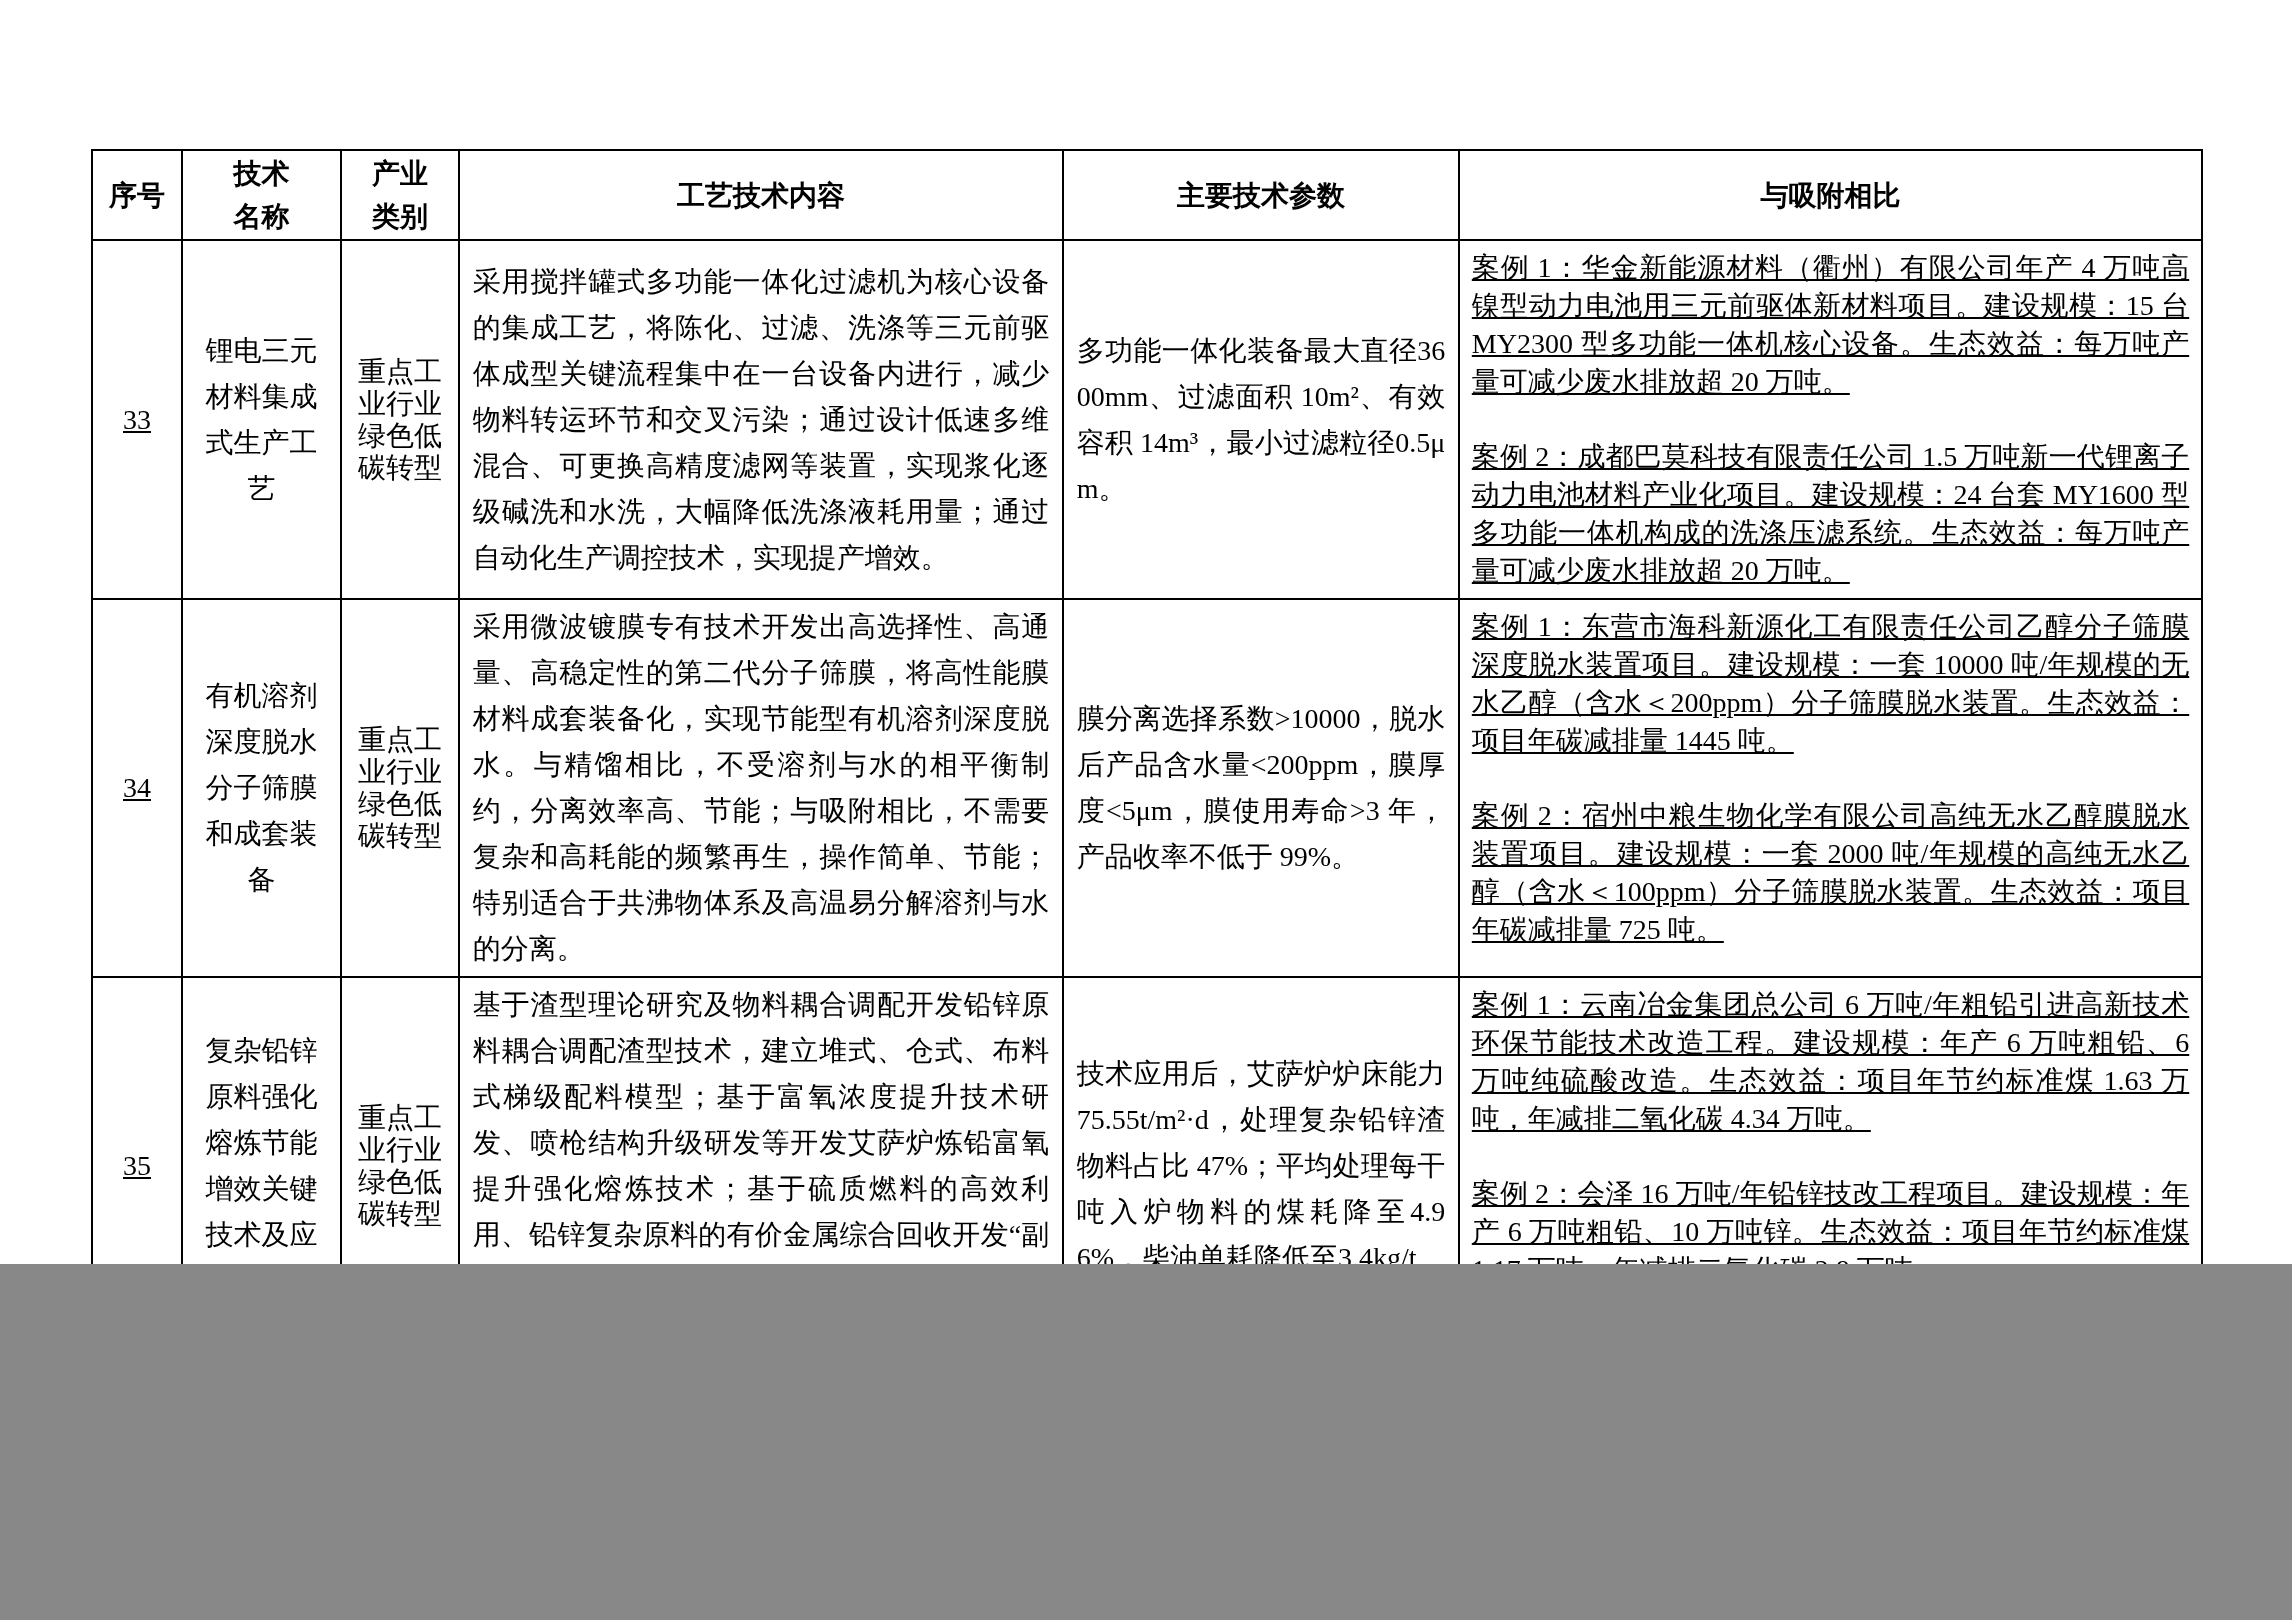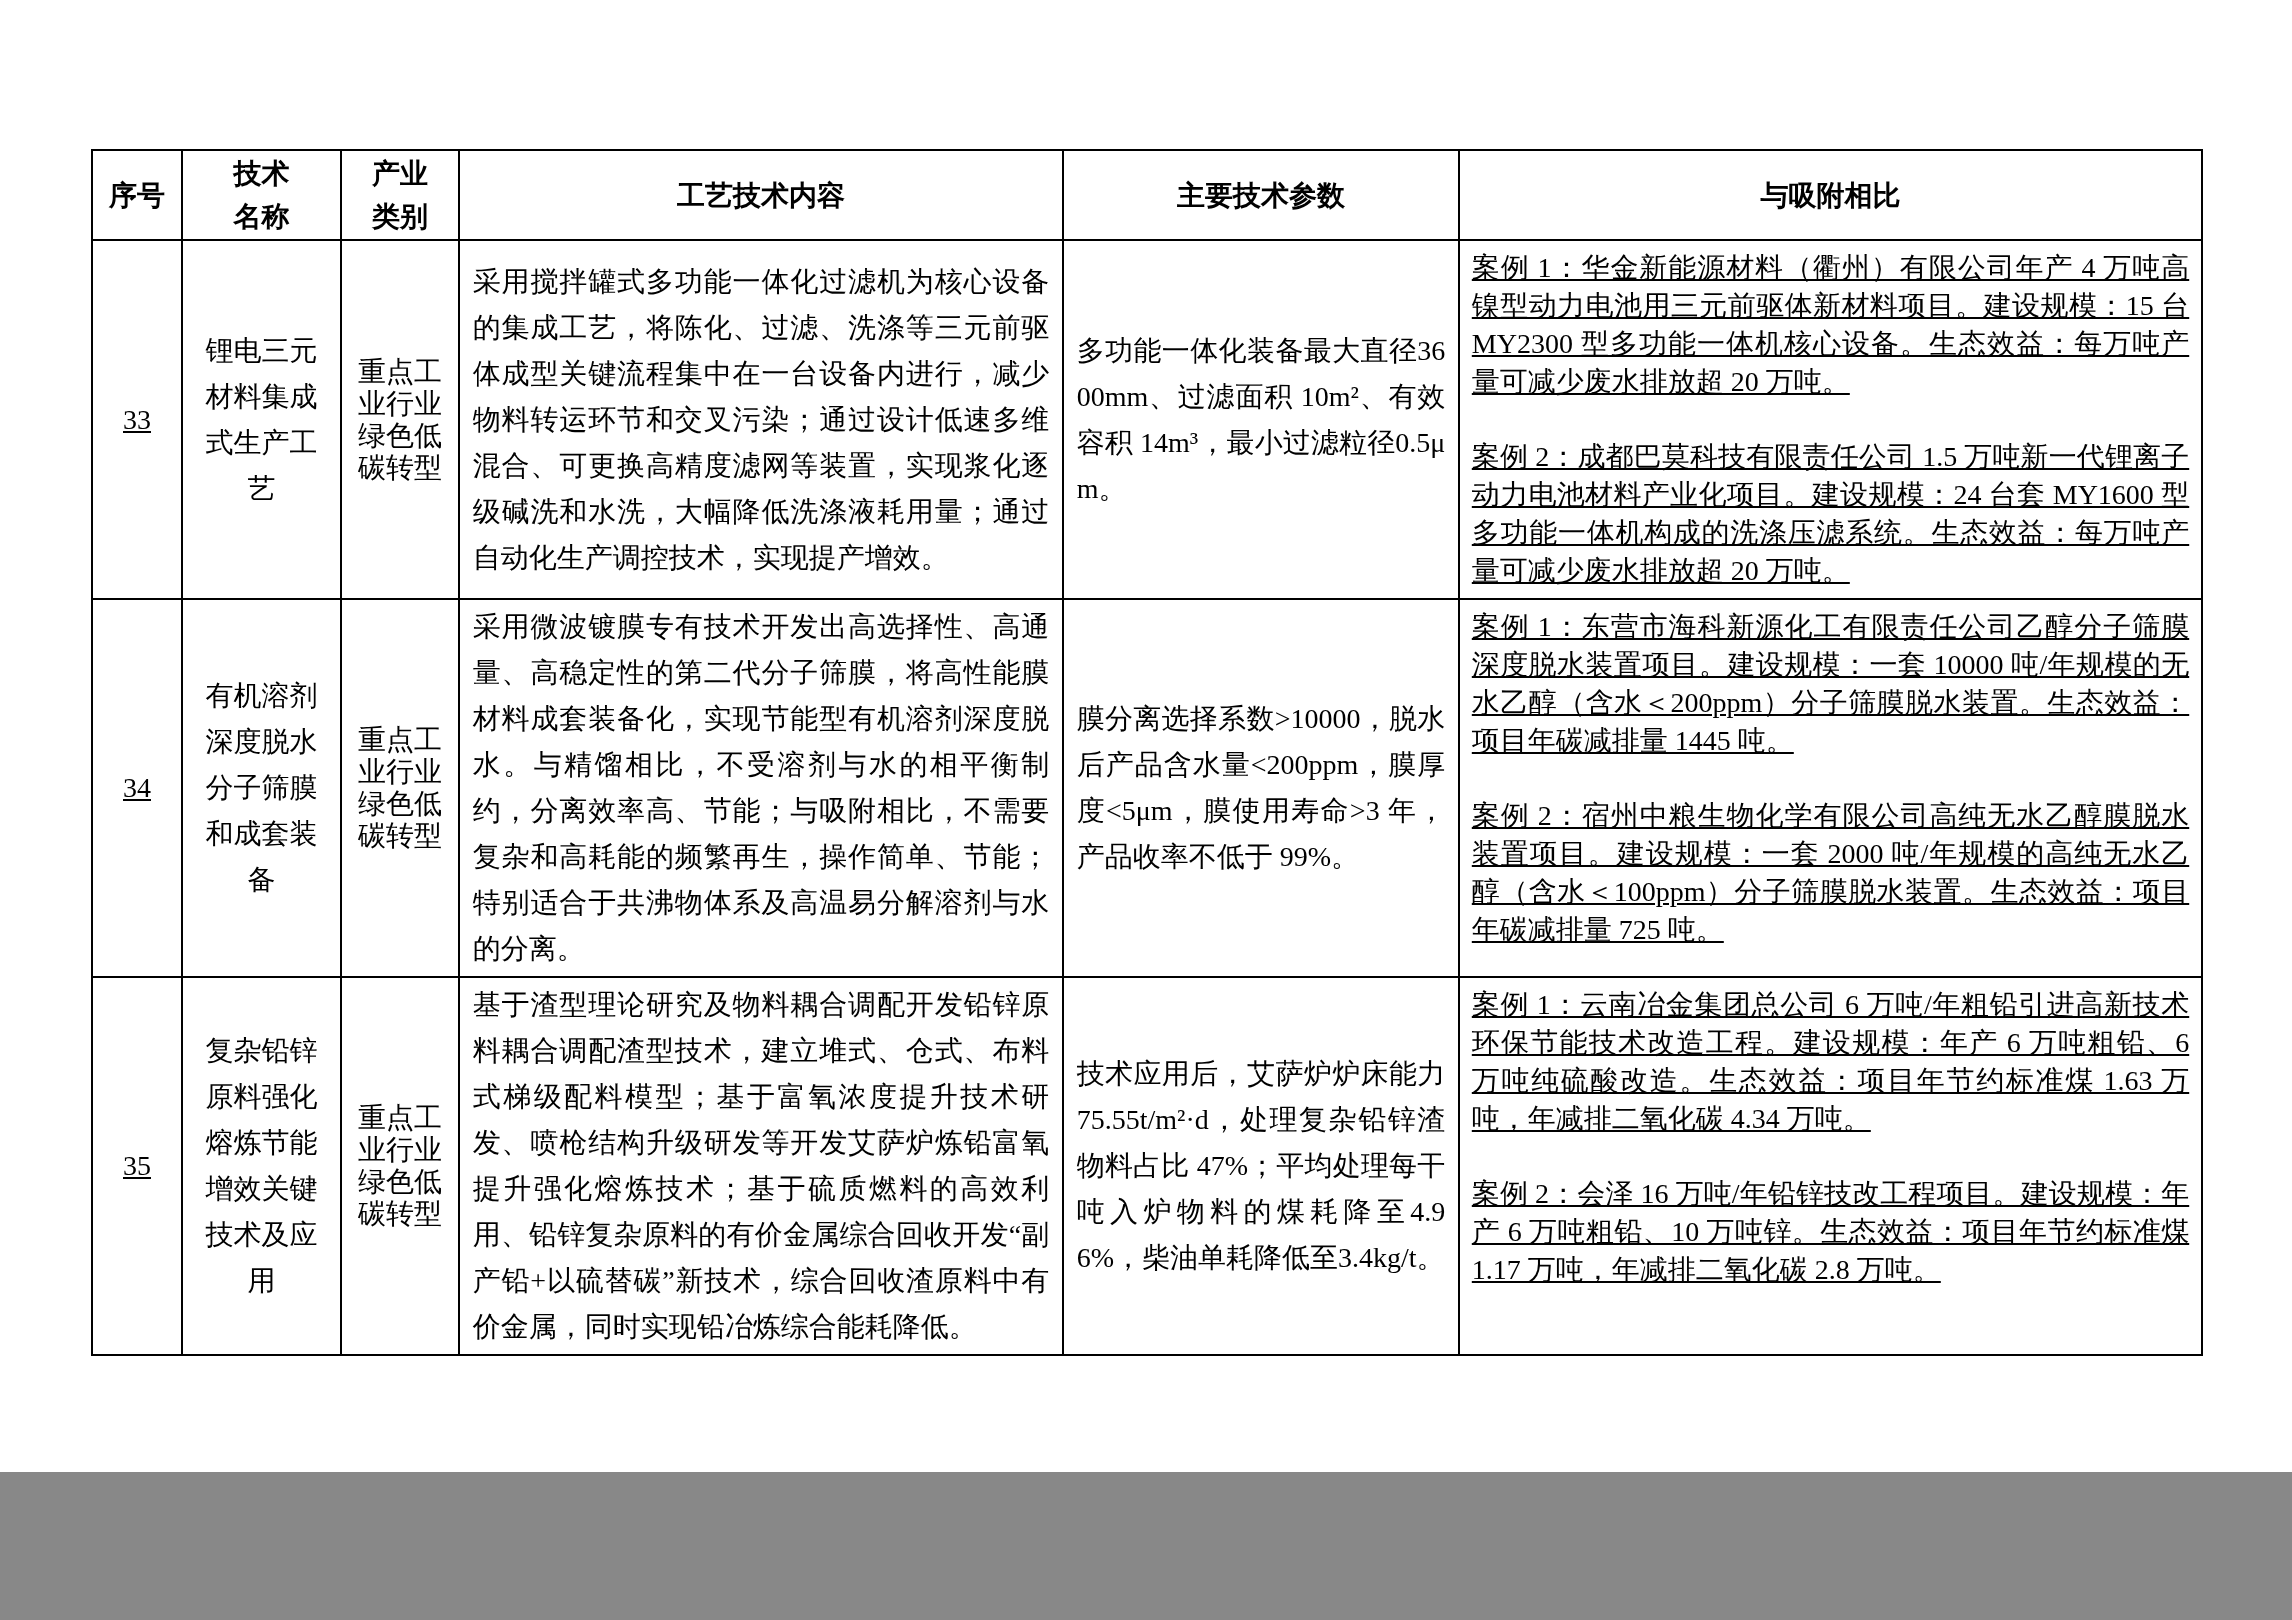--- a/index.html
+++ b/index.html
@@ -3,21 +3,21 @@
 <meta charset="utf-8">
 <style>
   html, body {
     margin: 0;
     padding: 0;
     background: #888;
   }
   .page {
     position: relative;
     width: 2293px;
-    height: 1472px;
+    height: 1264px;
     background: #ffffff;
     font-family: "Liberation Serif", "DejaVu Serif", serif;
     color: #000000;
     overflow: hidden;
   }
   table.doc-table {
     position: absolute;
     left: 91px;
     top: 149px;
     width: 2109px;

